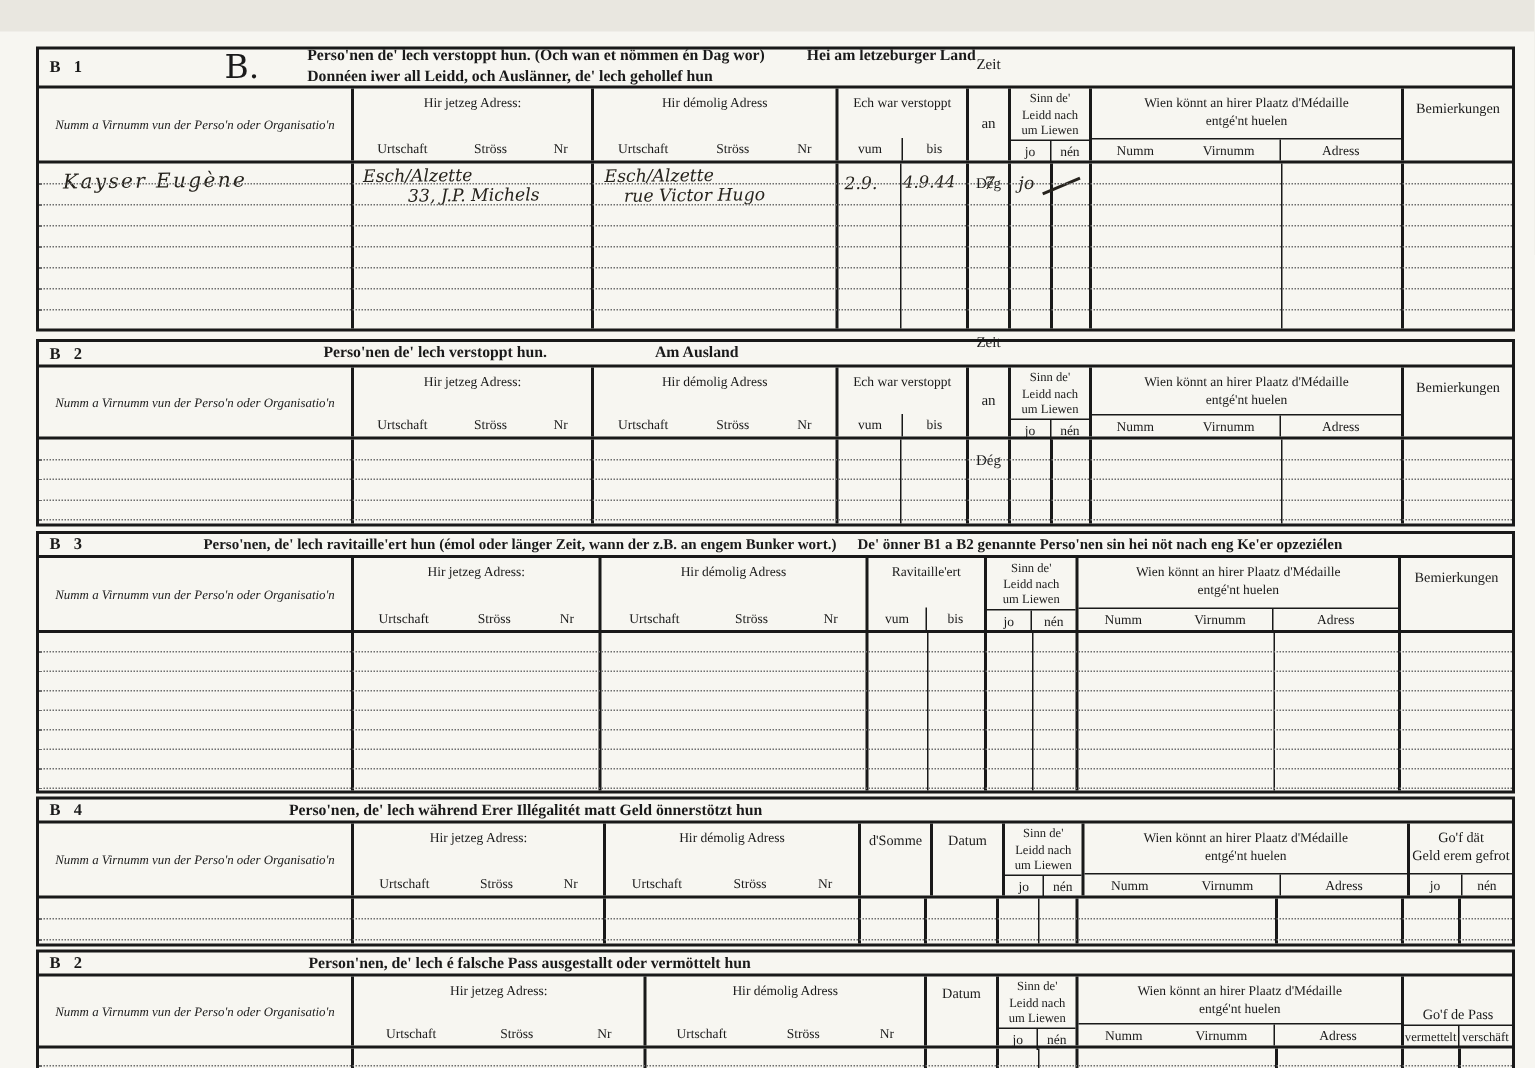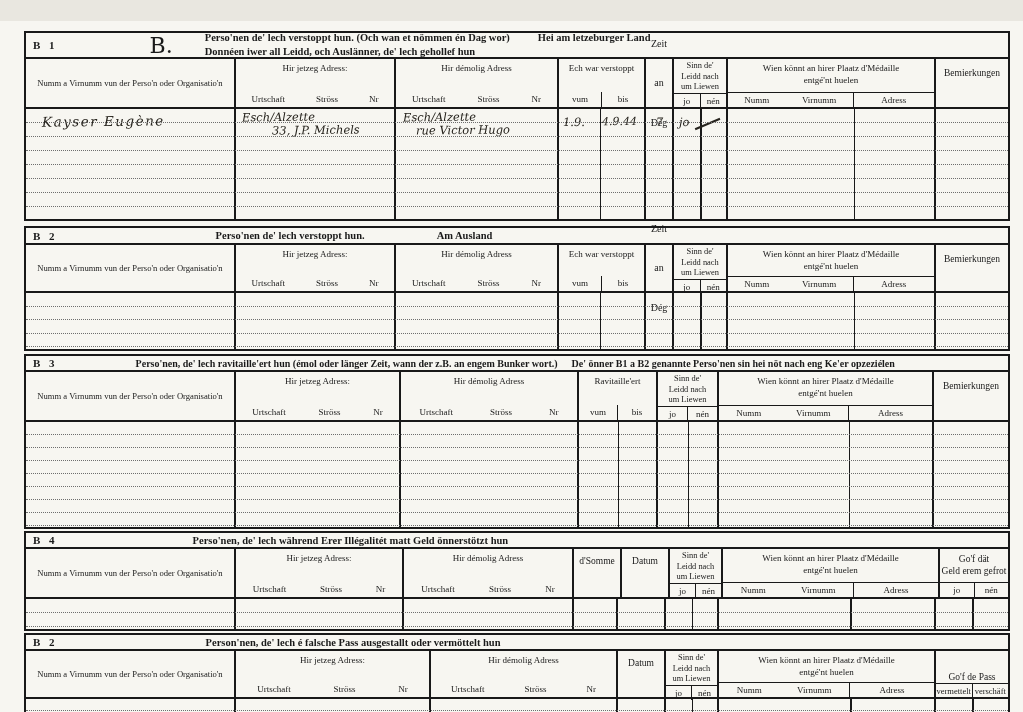--- a/index.html
+++ b/index.html
@@ -10,21 +10,21 @@
   .section { border:2px solid #191919; position:relative; background:#f7f6f1; }
   .bar { display:flex; align-items:center; border-bottom:2px solid #191919; font-weight:bold; font-size:10.5px; white-space:nowrap; overflow:hidden; }
   .seclab { font-size:11px; font-weight:bold; padding-left:7px; letter-spacing:3px; }
   .bigB { font-size:22px; font-weight:normal; margin-left:92px; font-family:"DejaVu Serif", serif; }
   .titles { margin-left:32px; line-height:1.3; font-size:10.5px; }
   .sfx { margin-left:28px; }
   .cols { display:flex; border-bottom:2px solid #191919; font-size:9px; }
   .rows { display:flex; position:relative; }
   .c { border-right:2px solid #191919; position:relative; height:100%; }
   .c.lastc { border-right:none; flex:1; }
-  .namec { display:flex; align-items:center; justify-content:center; text-align:center; font-size:8.6px; padding:0 5px; }
+  .namec { display:flex; align-items:center; justify-content:center; text-align:center; font-size:8.6px; padding:0 5px;font-style:italic; }
   .hc { display:flex; flex-direction:column; }
   .gl { text-align:center; padding-top:4px; flex:1; line-height:1.3; }
   .gl3 { text-align:center; padding-top:2px; flex:1; line-height:1.25; font-size:8.4px; }
   .sl { display:flex; justify-content:space-around; padding-bottom:3px; }
   .split { display:flex; height:15px; line-height:15px; text-align:center; }
   .topline { border-top:1.5px solid #191919; }
   .half { flex:1; border-right:1.5px solid #191919; }
   .half.last { border-right:none; }
   .zc { display:flex; flex-direction:column; justify-content:center; text-align:center; line-height:1.15; font-size:10px;gap:28px; }
   .wsub { display:flex; height:15px; line-height:15px; }
@@ -121,21 +121,21 @@
           </div>
       <div class="c" style="width:208px;">
             <div class="vline" style="left:61%;"></div>
           </div>
       <div class="c lastc"></div>
       <div class="hw" style="left:16px; top:4px; font-size:13.5px; letter-spacing:1.5px;">Kayser Eugène</div>
       <div class="hw" style="left:216px; top:1px;">Esch/Alzette</div>
       <div class="hw" style="left:246px; top:14px;">33, J.P. Michels</div>
       <div class="hw" style="left:377px; top:1px;">Esch/Alzette</div>
       <div class="hw" style="left:390px; top:14px;">rue Victor Hugo</div>
-      <div class="hw" style="left:537px; top:6px;">1.9.</div>
+      <div class="hw" style="left:537px; top:6px;">2.9.</div>
       <div class="hw" style="left:576px; top:6px; font-size:11px;">4.9.44</div>
       <div class="hw" style="left:630px; top:6px;">7</div>
       <div class="hw" style="left:653px; top:6px;">jo</div>
       <div class="hw-check" style="left:668px; top:14px;"></div>
     <div class="rule" style="top: 13px;"></div>
           <div class="rule" style="top: 27px;"></div>
           <div class="rule" style="top: 41px;"></div>
           <div class="rule" style="top: 55px;"></div>
           <div class="rule" style="top: 69px;"></div>
           <div class="rule" style="top: 83px;"></div>

